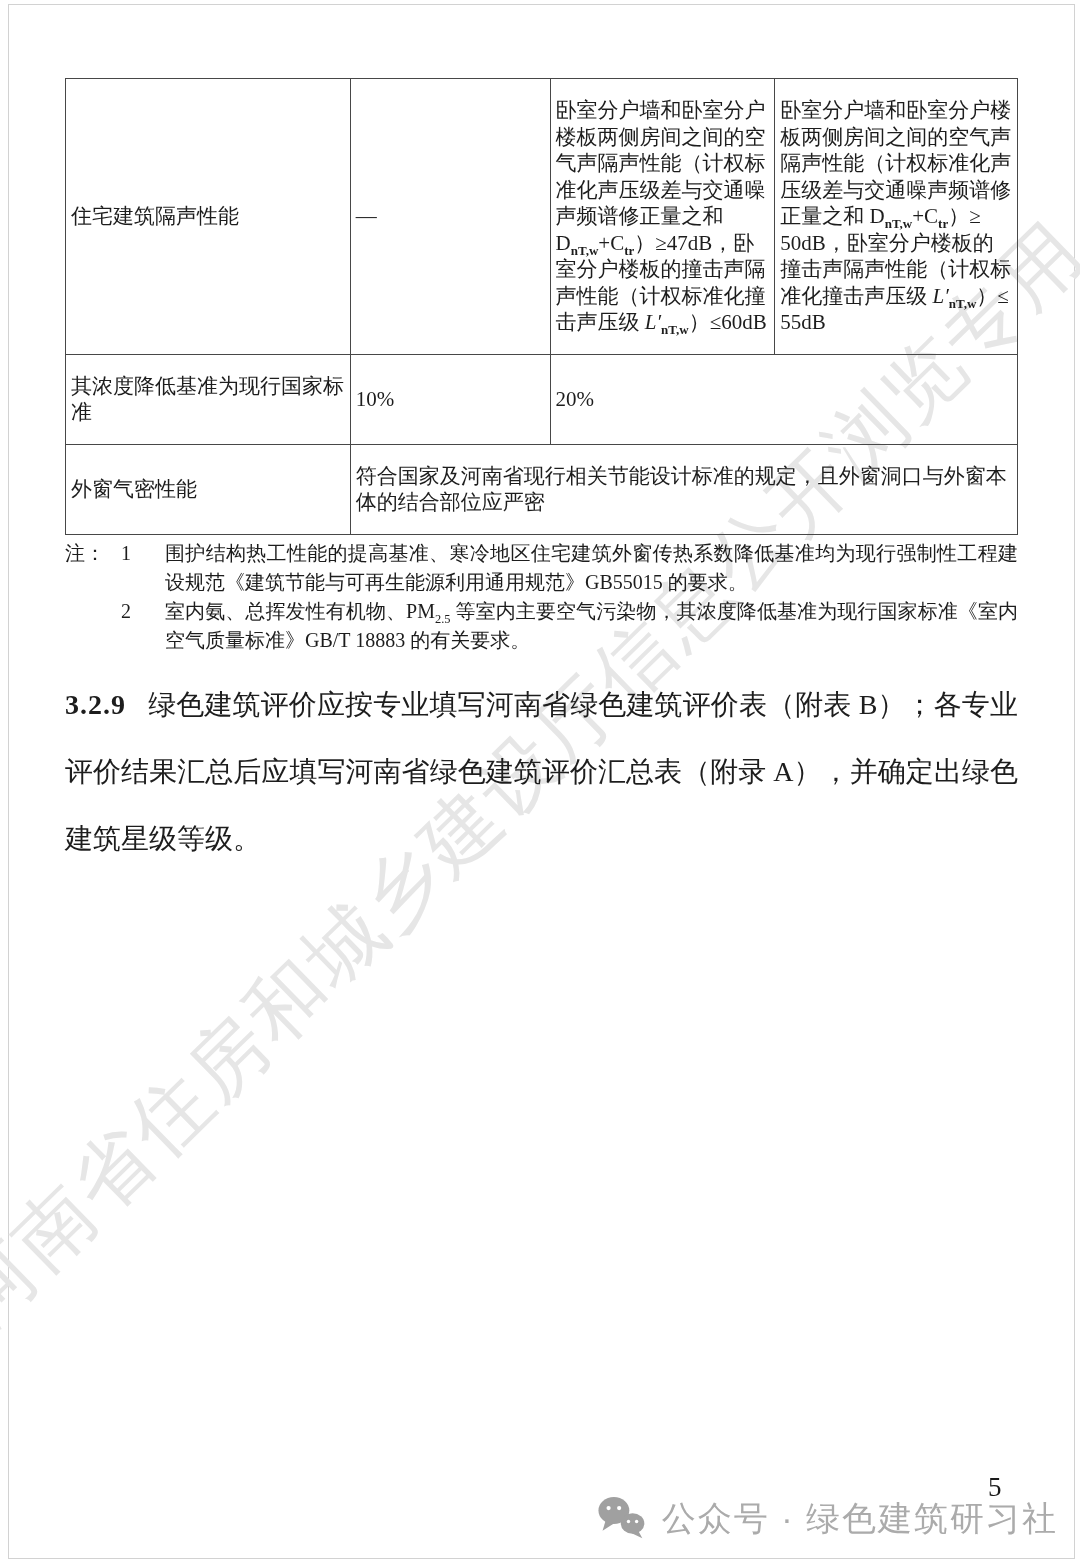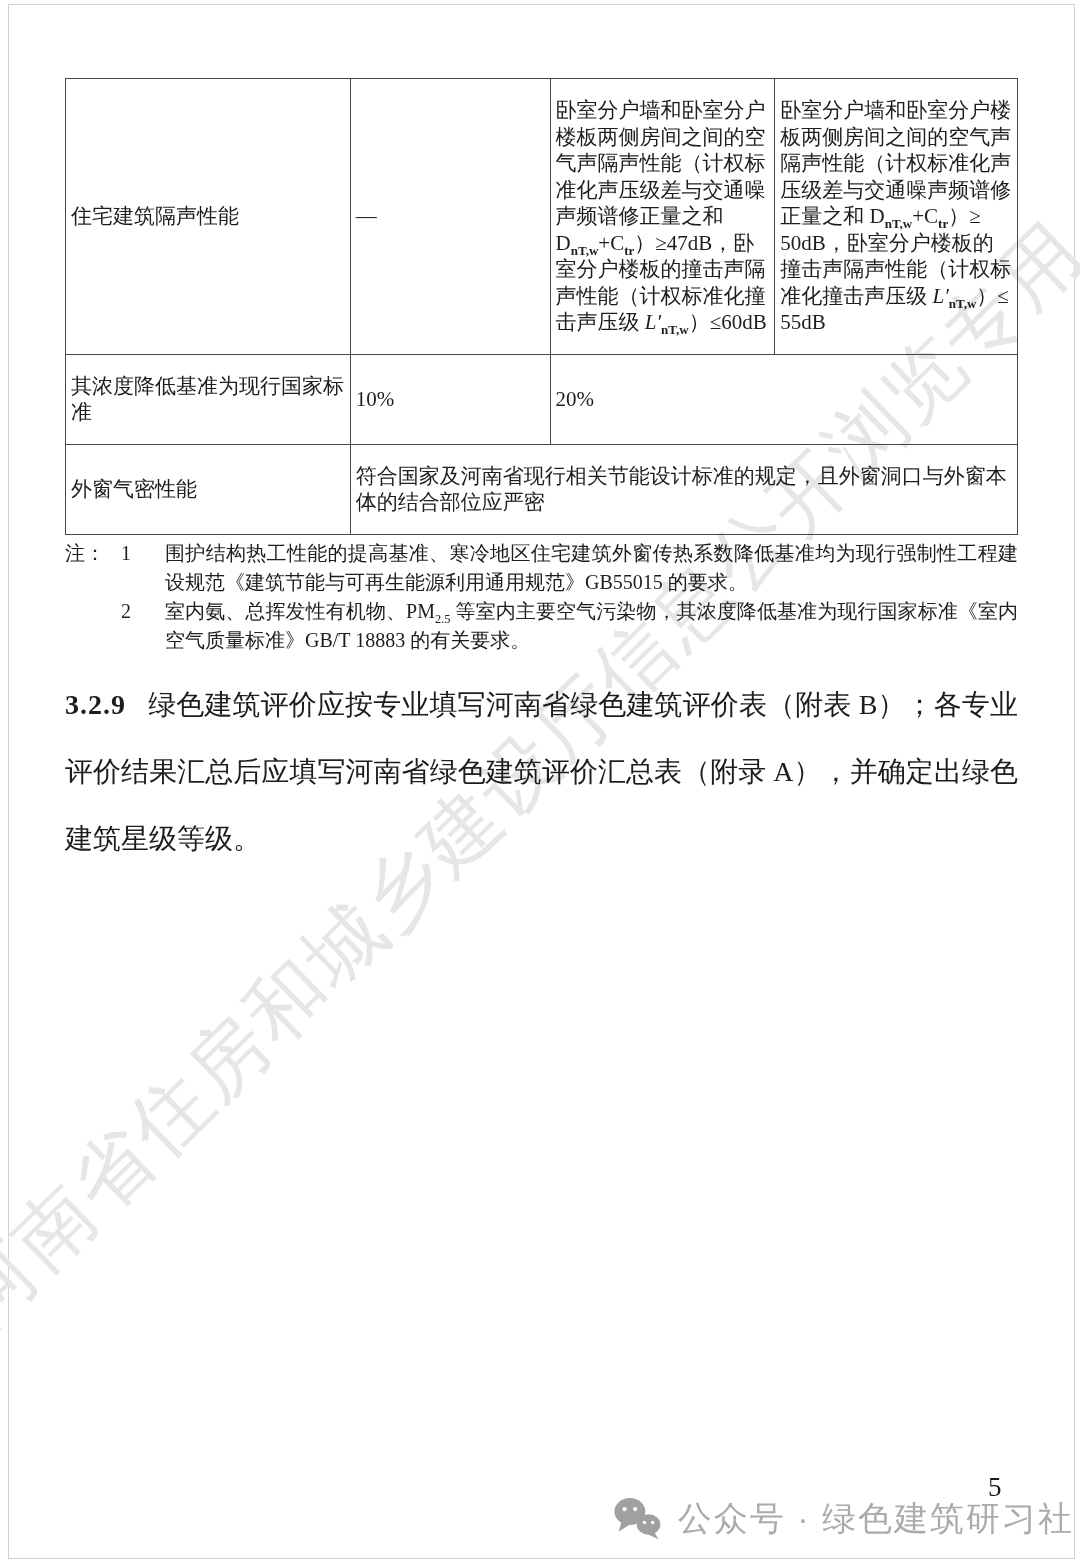--- a/index.html
+++ b/index.html
@@ -35,21 +35,21 @@
   .note-text { flex:1 1 auto; text-align:justify; }
   .note-text sub { font-size:0.62em; line-height:0; }
 
   
   .body-para { margin-top:16px; font-size:28px; line-height:67px; text-align:justify; text-align-last:left; }
   .body-para b { margin-right:22px; letter-spacing:1px; }
 
   
   .page-number { position:absolute; left:988px; top:1472px; font-size:27px; color:#1a1a1a; z-index:2; }
   .footer-banner { position:absolute; left:0; right:0; top:1496px; height:46px; z-index:1;
-    display:flex; justify-content:flex-end; padding-right:6px;
+    display:flex; align-items:center; justify-content:flex-end; padding-right:22px;
     color:#ababab; font-family:"Liberation Sans","DejaVu Sans",sans-serif; }
   .footer-banner .wx { margin-right:14px; }
   .footer-account { font-size:34px; letter-spacing:2px; }
 </style>
 </head>
 <body>
 
 <div class="page">
   <div class="page-frame"></div>
 

